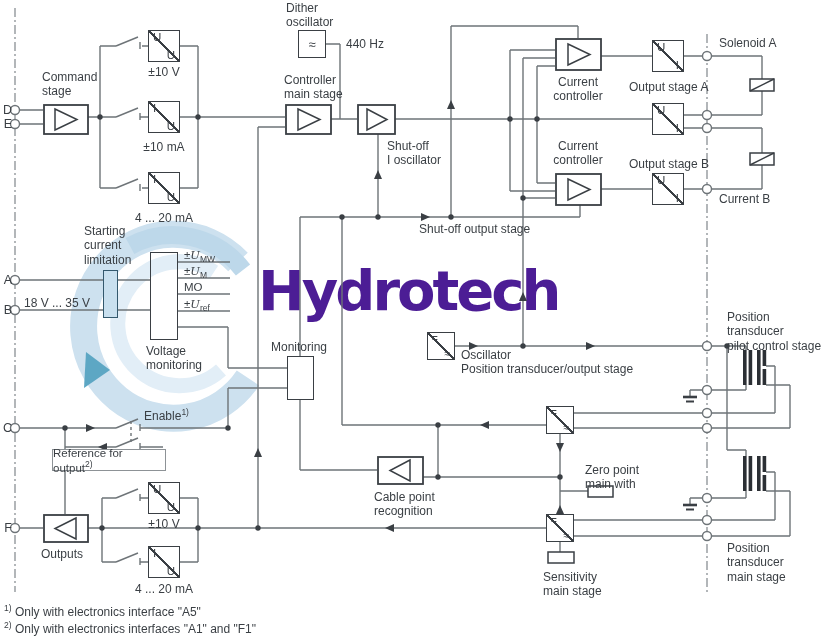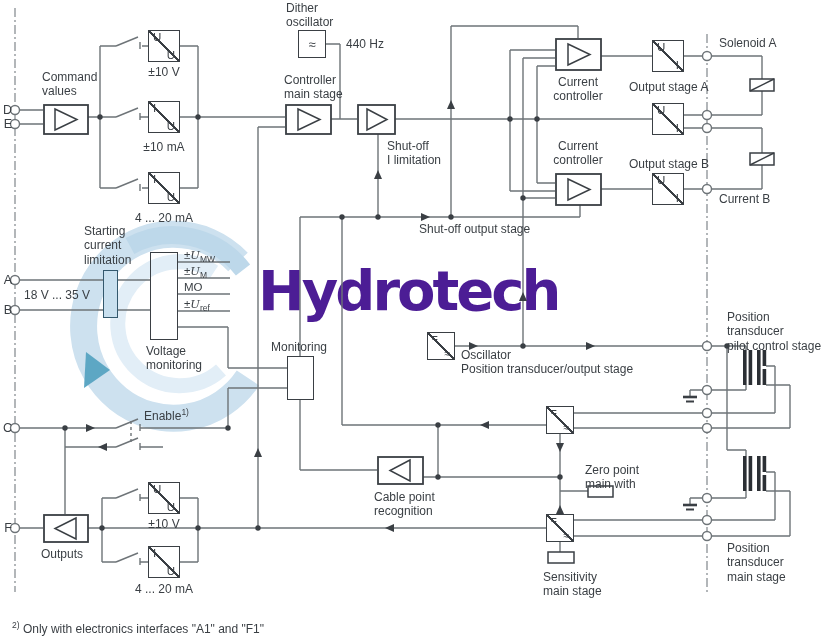--- a/index.html
+++ b/index.html
@@ -288,48 +288,48 @@
   <div class="blk" style="left:287px;top:356px;width:27px;height:44px"></div>
 
   <div class="lbl term" style="left:0px;top:103px">D</div>
   <div class="lbl term" style="left:0px;top:117px">E</div>
   <div class="lbl term" style="left:0px;top:273px">A</div>
   <div class="lbl term" style="left:0px;top:303px">B</div>
   <div class="lbl term" style="left:0px;top:421px">C</div>
   <div class="lbl term" style="left:0px;top:521px">F</div>
 
   <div class="lbl" style="left:42px;top:70px">Command
-values</div>
+stage</div>
   <div class="lbl ctr" style="left:134px;top:65px;width:60px">±10 V</div>
   <div class="lbl ctr" style="left:134px;top:140px;width:60px">±10 mA</div>
   <div class="lbl ctr" style="left:126px;top:211px;width:76px">4 ... 20 mA</div>
 
   <div class="lbl" style="left:286px;top:1px">Dither
 oscillator</div>
   <div class="lbl" style="left:346px;top:37px">440 Hz</div>
   <div class="lbl" style="left:284px;top:73px">Controller
 main stage</div>
   <div class="lbl" style="left:387px;top:139px">Shut-off
-I limitation</div>
+I oscillator</div>
   <div class="lbl" style="left:419px;top:222px">Shut-off output stage</div>
   <div class="lbl" style="left:271px;top:340px">Monitoring</div>
 
   <div class="lbl ctr" style="left:551px;top:75px;width:54px">Current
 controller</div>
   <div class="lbl ctr" style="left:551px;top:139px;width:54px">Current
 controller</div>
   <div class="lbl" style="left:629px;top:80px">Output stage A</div>
   <div class="lbl" style="left:629px;top:157px">Output stage B</div>
   <div class="lbl" style="left:719px;top:36px">Solenoid A</div>
   <div class="lbl" style="left:719px;top:192px">Current B</div>
 
   <div class="lbl" style="left:84px;top:224px">Starting
 current
 limitation</div>
-  <div class="lbl" style="left:24px;top:288px">18 V ... 35 V</div>
+  <div class="lbl" style="left:24px;top:296px">18 V ... 35 V</div>
   <div class="lbl" style="left:146px;top:344px">Voltage
 monitoring</div>
 
   <div class="vmout" style="left:184px;top:248px"><span>±</span><i>U</i><sub>MW</sub></div>
   <div class="vmout" style="left:184px;top:264px"><span>±</span><i>U</i><sub>M</sub></div>
   <div class="vmout" style="left:184px;top:280px"><span>MO</span><i></i><sub></sub></div>
   <div class="vmout" style="left:184px;top:297px"><span>±</span><i>U</i><sub>ref</sub></div>
 
   <div class="lbl" style="left:461px;top:348px">Oscillator
 Position transducer/output stage</div>
@@ -338,19 +338,23 @@
   <div class="lbl" style="left:727px;top:541px">Position transducer
 main stage</div>
   <div class="lbl" style="left:585px;top:463px">Zero point
 main with</div>
   <div class="lbl" style="left:543px;top:570px">Sensitivity
 main stage</div>
   <div class="lbl" style="left:374px;top:490px">Cable point
 recognition</div>
 
   <div class="lbl" style="left:144px;top:407px"><span>Enable</span><sup>1)</sup></div>
+  <div id="ref-box">
+      <span><span>Reference for output</span><sup>2)</sup></span>
+    </div>
   <div class="lbl" style="left:41px;top:547px">Outputs</div>
   <div class="lbl ctr" style="left:134px;top:517px;width:60px">±10 V</div>
   <div class="lbl ctr" style="left:126px;top:582px;width:76px">4 ... 20 mA</div>
 
-  <div class="fn" style="left:12px;top:620px"><sup>2)</sup> <span>Only with electronics interfaces "A1" and "F1"</span></div>
+  <div class="fn" style="left:4px;top:603px"><sup>1)</sup> <span>Only with electronics interface "A5"</span></div>
+  <div class="fn" style="left:4px;top:620px"><sup>2)</sup> <span>Only with electronics interfaces "A1" and "F1"</span></div>
 
 </div>
 
 </body></html>

